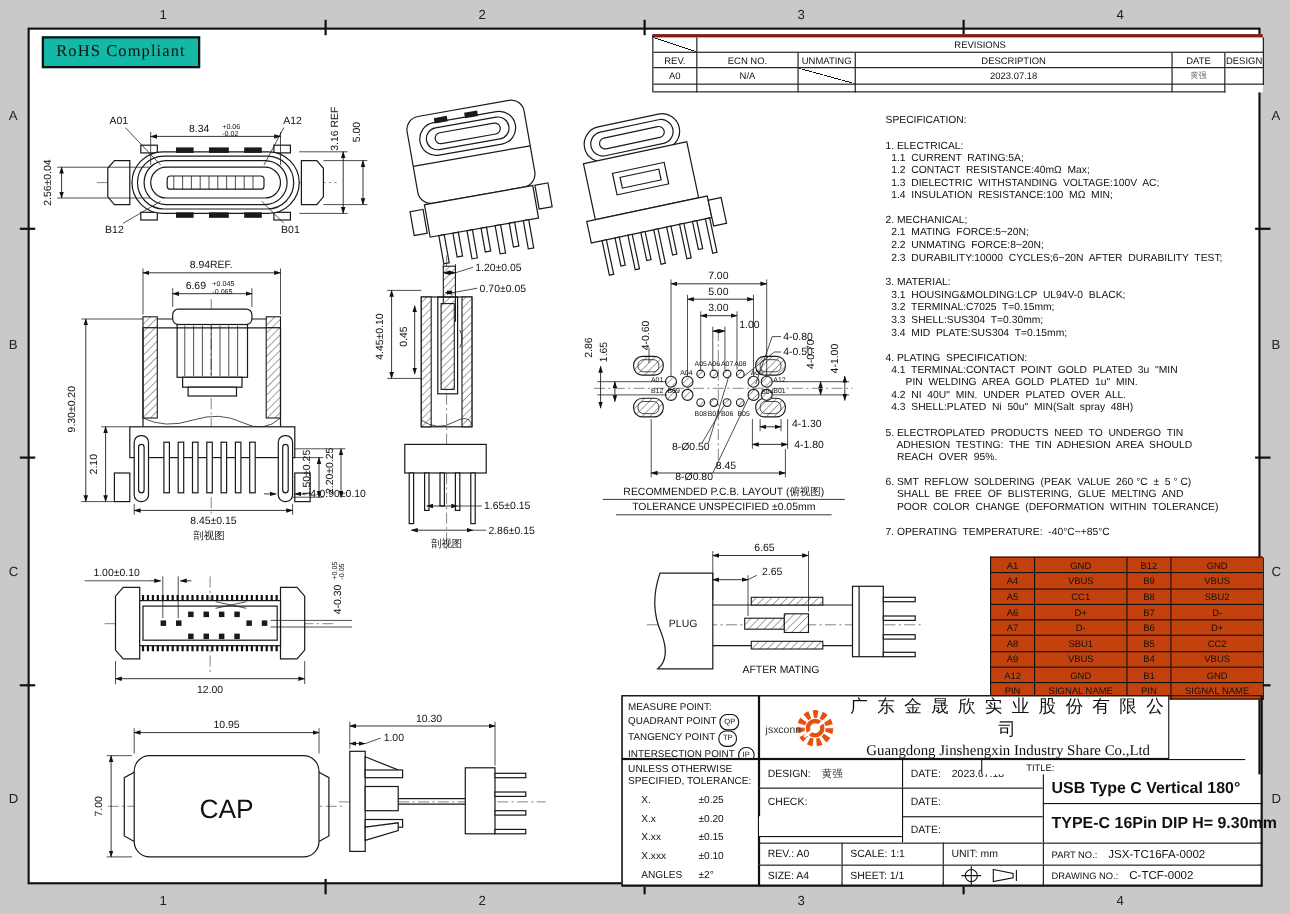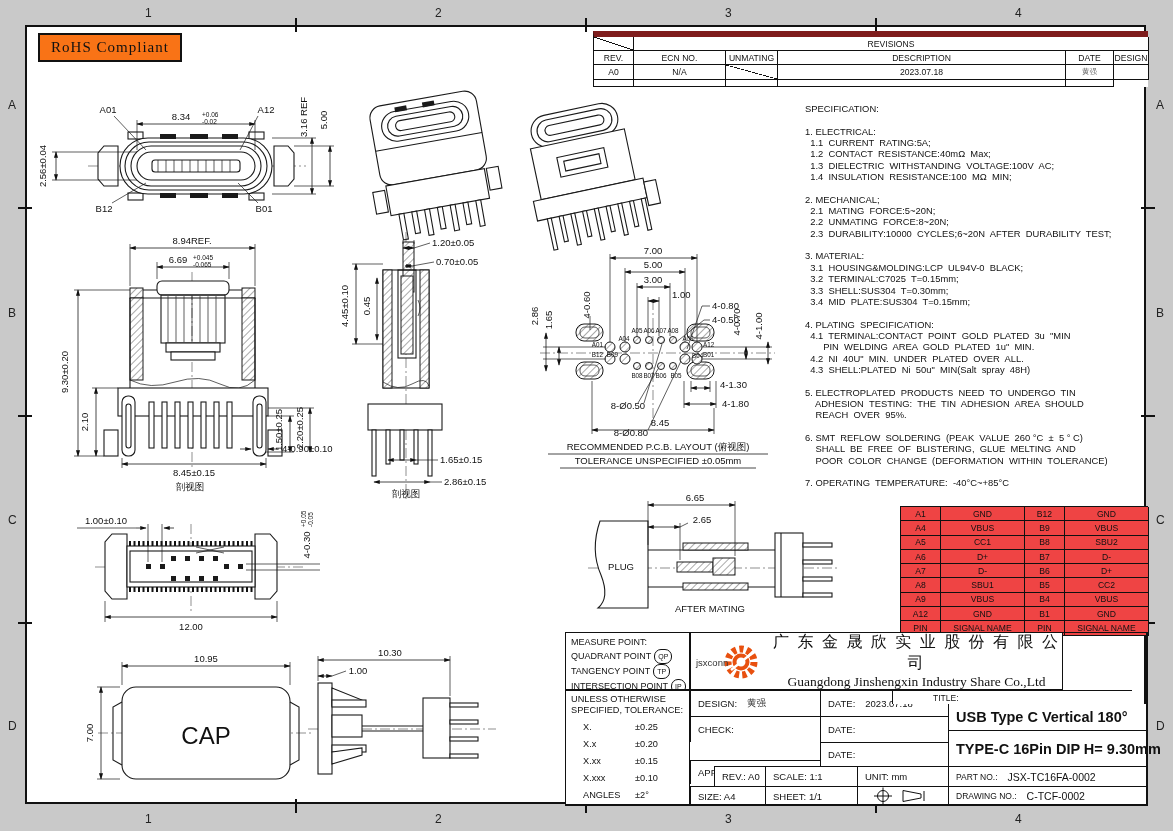--- a/index.html
+++ b/index.html
@@ -5,35 +5,35 @@
   html,body{margin:0;padding:0;background:#c9c9c9;}
   .stage{position:relative;width:1173px;height:831px;background:#c9c9c9;overflow:hidden;
          font-family:"Liberation Sans",sans-serif;color:#111;}
   .paper{position:absolute;left:25px;top:25px;width:1121px;height:779px;background:#fff;
          border:2px solid #111;box-sizing:border-box;z-index:1;}
   .zlabel{position:absolute;font-size:12px;color:#222;z-index:2;}
   .tick{position:absolute;background:#111;z-index:2;}
   .abs{position:absolute;box-sizing:border-box;}
   .z3{z-index:3;}
   
-  .rohs{left:38px;top:33px;width:144px;height:29px;border:2px solid #111;background:#f97316;
+  .rohs{left:38px;top:33px;width:144px;height:29px;border:2px solid #111;background:#14b8a6;
         font-family:"Liberation Serif",serif;font-size:15px;display:flex;align-items:center;
         justify-content:center;letter-spacing:1px;}
   
-  .rev{left:593px;top:31px;width:555px;background:#fff;border-left:1px solid #111;border-top:6px solid #7f1d1d;
+  .rev{left:593px;top:31px;width:555px;background:#fff;border-left:1px solid #111;border-top:3px solid #7f1d1d;
        display:grid;grid-template-columns:40px 92px 52px 288px 48px 35px;grid-template-rows:14px 14px 15px 7px;
        font-size:8.6px;}
   .rev > div{border-right:1px solid #111;border-bottom:1px solid #111;display:flex;align-items:center;
        justify-content:center;overflow:hidden;white-space:nowrap;}
   .diag{background:linear-gradient(to top right,transparent 48.5%,#111 48.5%,#111 51.5%,transparent 51.5%);}
   .span5{grid-column:2 / span 5;}
   
   .spec{left:805px;top:103px;width:348px;white-space:pre;font-size:9.4px;line-height:11.35px;color:#111;}
   
-  .pins{left:900px;top:506px;width:248px;background:#ef4444;border-left:1px solid #111;border-top:1px solid #111;
+  .pins{left:900px;top:506px;width:248px;background:#c2410c;border-left:1px solid #111;border-top:1px solid #111;
         display:grid;grid-template-columns:40px 84px 40px 84px;grid-auto-rows:14.3px;font-size:8.6px;}
   .pins > div{border-right:1px solid #111;border-bottom:1px solid #111;display:flex;align-items:center;justify-content:center;}
   
   .tb{border:1px solid #111;background:#fff;}
   .meas{left:565px;top:632px;width:125px;height:58px;padding:3px 0 0 5px;font-size:9px;line-height:13px;}
   .badge{display:inline-block;border:1px solid #111;border-radius:7px;font-size:7px;padding:0 3px;margin-left:3px;}
   .tol{left:565px;top:690px;width:125px;height:116px;padding:3px 0 0 5px;font-size:9.2px;line-height:11px;}
   .tolrow{display:flex;margin-top:6px;}
   .tolrow .a{width:52px;padding-left:12px;}
   .company{left:690px;top:632px;width:373px;height:58px;display:flex;align-items:center;}
@@ -687,21 +687,21 @@
   <div class="cell z3" style="left:892px;top:690px;width:240px;height:14px;border-bottom:none;font-size:8.5px;padding-left:40px;">
     <span>TITLE:</span>
   </div>
   <div class="cell z3" style="left:948px;top:704px;width:200px;height:26px;border-top:none;">
     <span class="ttl1">USB Type C Vertical 180°</span>
   </div>
   <div class="cell z3" style="left:948px;top:730px;width:200px;height:36px;">
     <span class="ttl2">TYPE-C 16Pin DIP H= 9.30mm</span>
   </div>
 
-  <div class="cell z3" style="left:690px;top:766px;width:75px;height:20px;margin-left:24px;">
+  <div class="cell z3" style="left:690px;top:766px;width:75px;height:20px;">
       <span>REV.: A0</span>
     </div>
   <div class="cell z3" style="left:765px;top:766px;width:92px;height:20px;">
       <span>SCALE: 1:1</span>
     </div>
   <div class="cell z3" style="left:857px;top:766px;width:91px;height:20px;">
       <span>UNIT: mm</span>
     </div>
   <div class="cell z3" style="left:948px;top:766px;width:200px;height:20px;">
     <span style="font-size:8.5px;">PART  NO.:</span>

